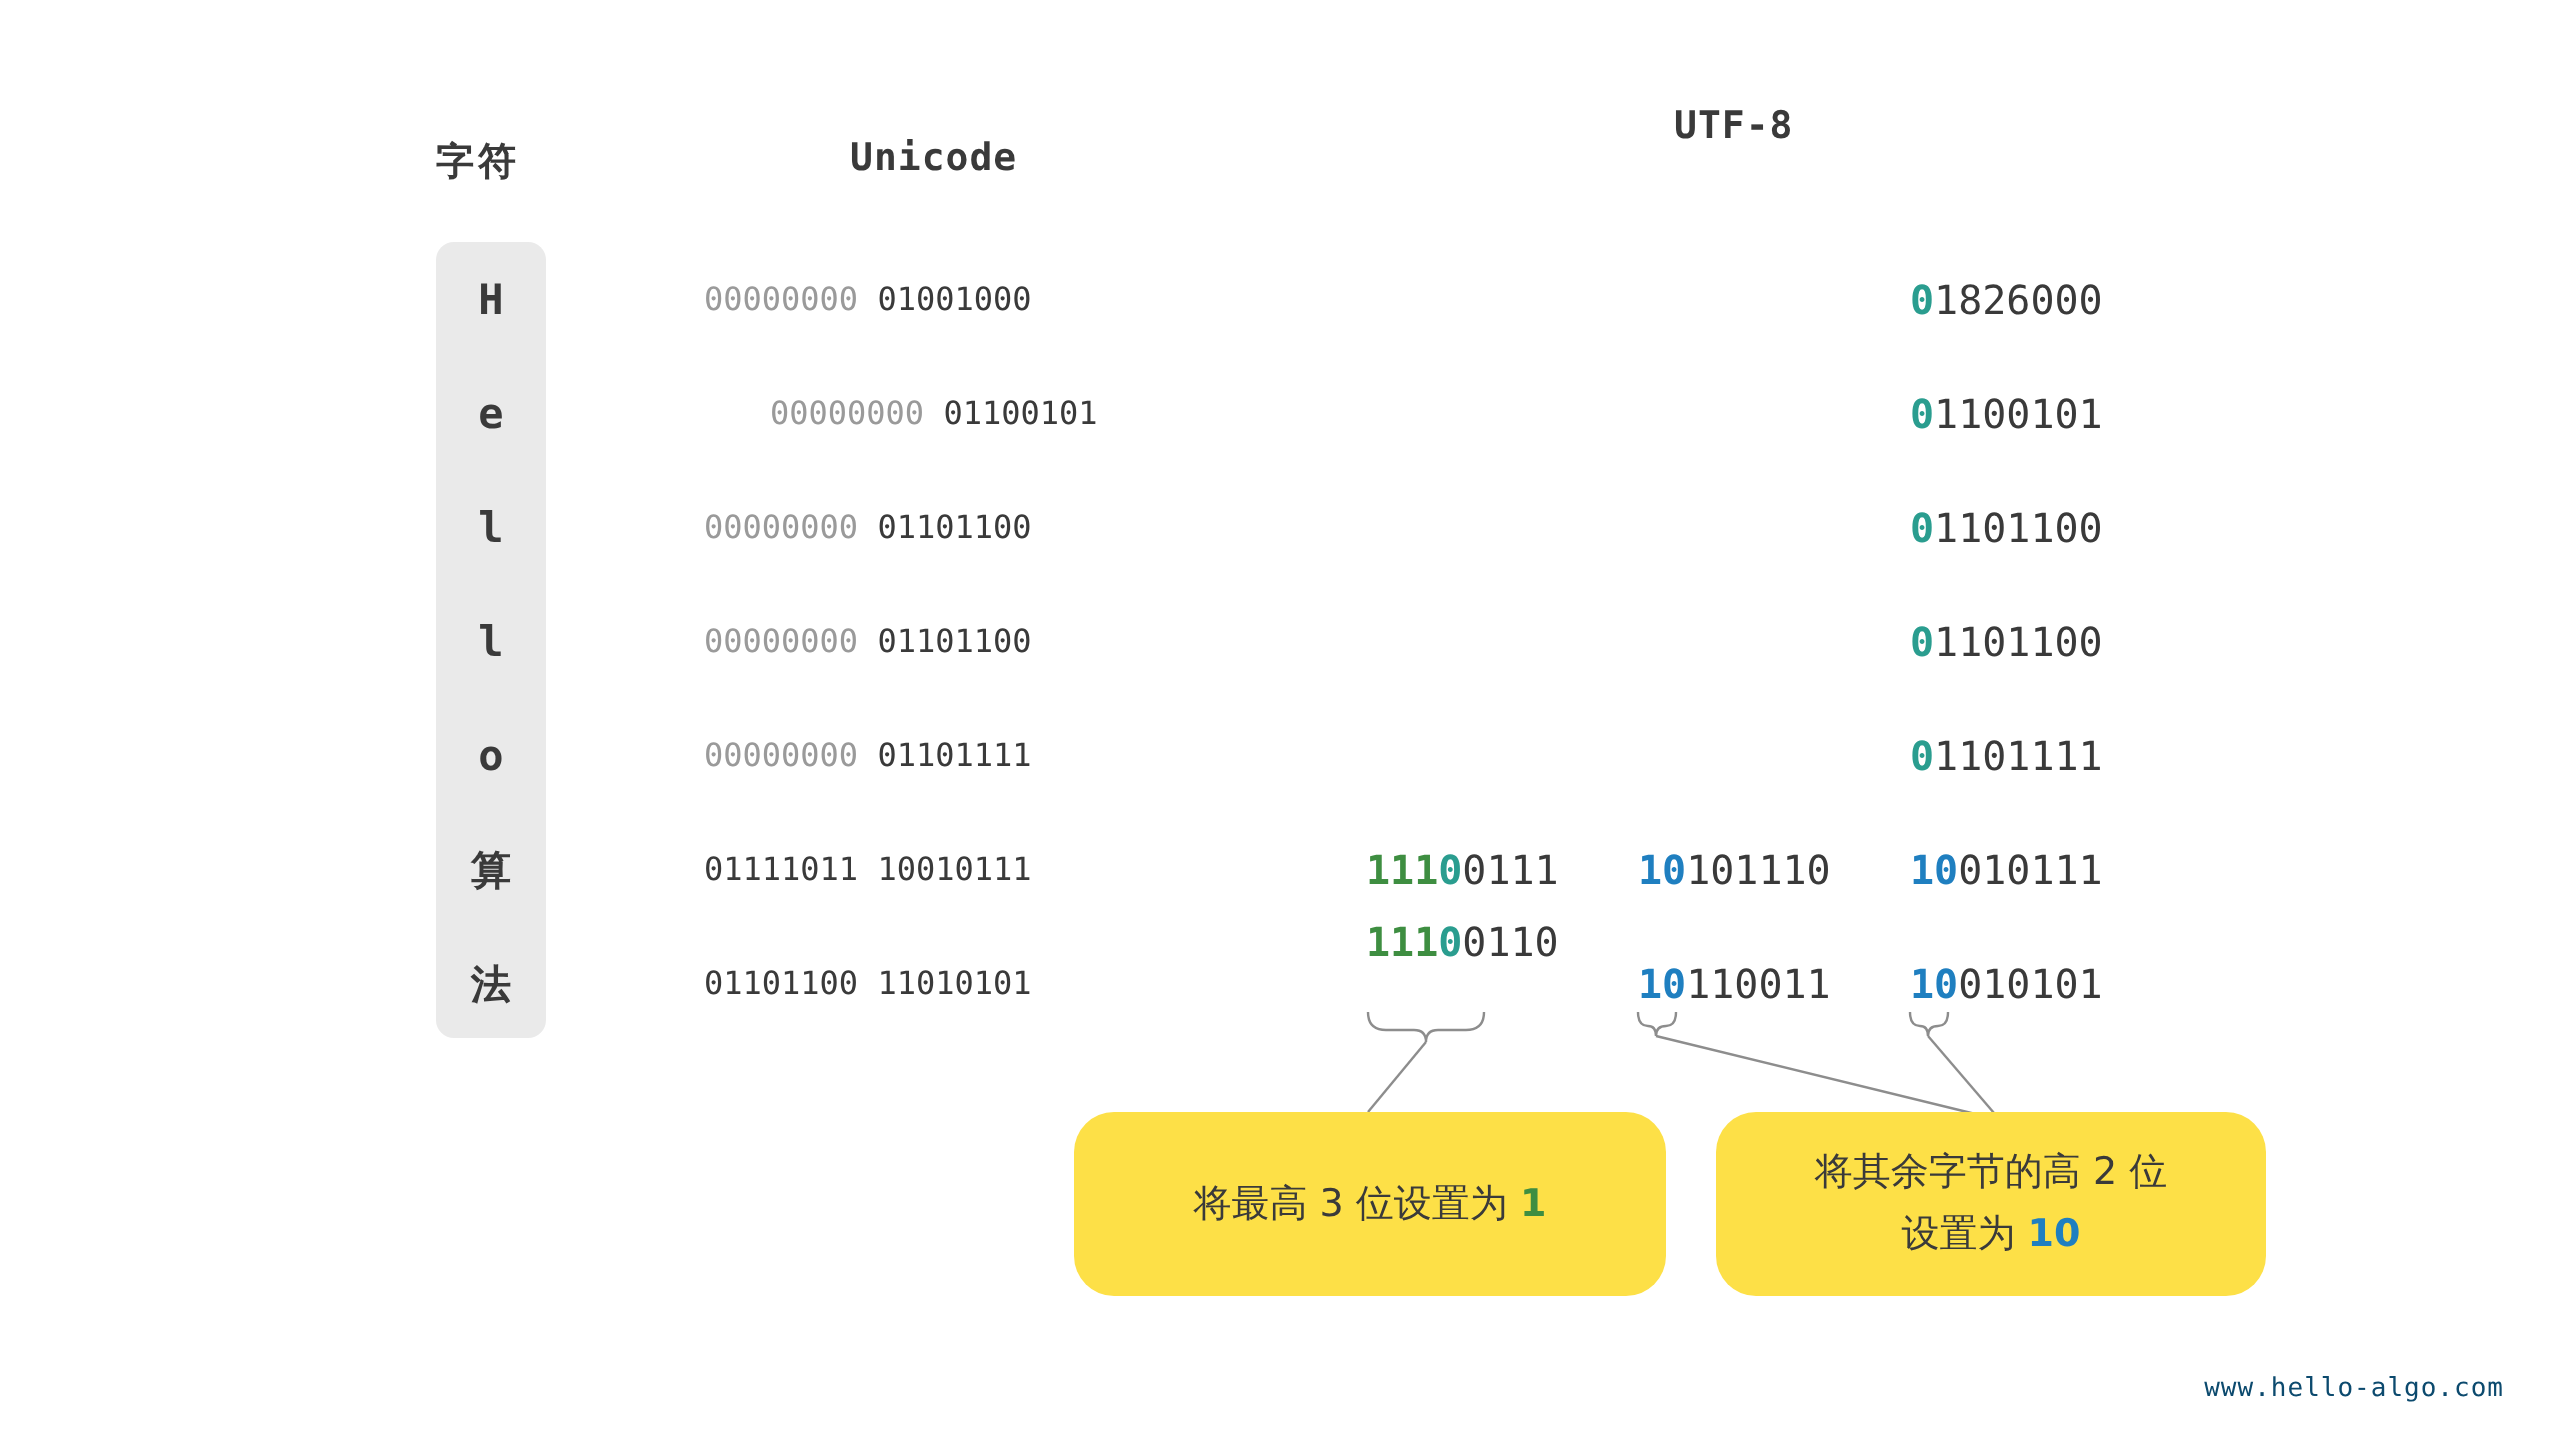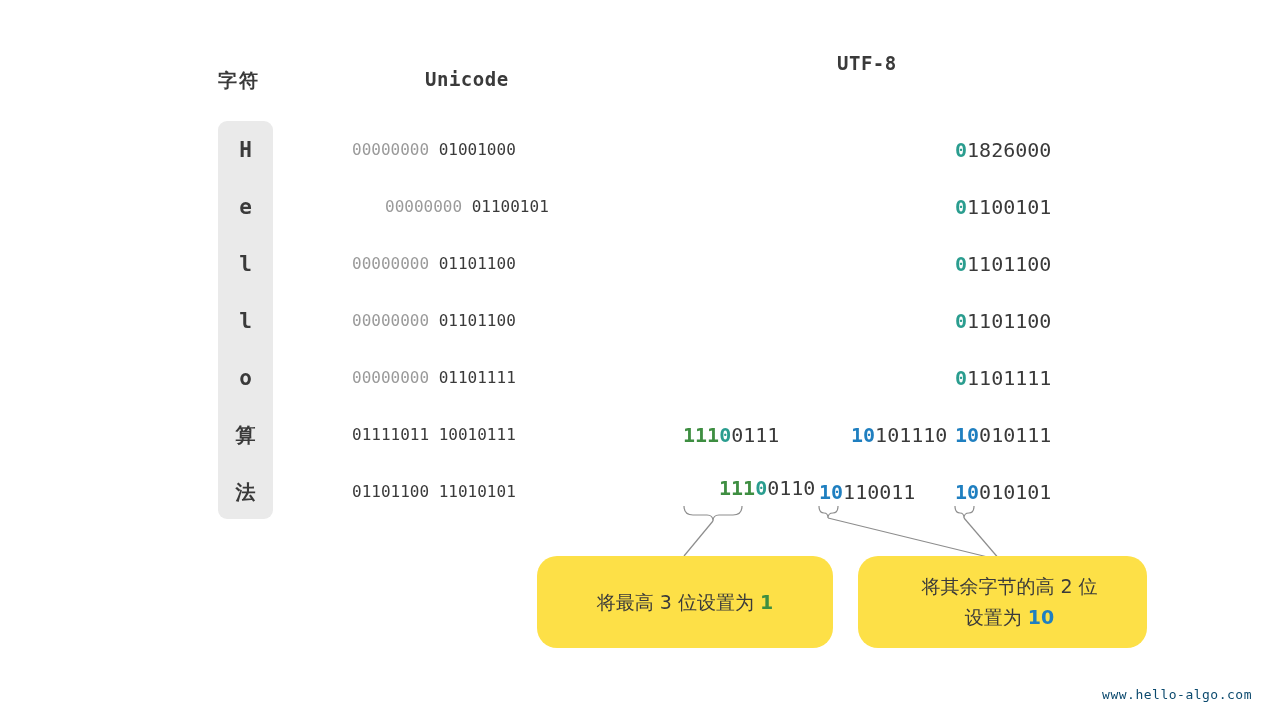--- a/index.html
+++ b/index.html
@@ -94,21 +94,21 @@
     flex-direction: column;
     align-items: center;
     justify-content: center;
     font-family: "DejaVu Sans", sans-serif;
     font-size: 19px;
     color: #3a3a3a;
     line-height: 31px;
     text-align: center;
   }
   #callout-left  { left: 537px; top: 556px; width: 296px; height: 92px; }
-  #callout-right { left: 858px; top: 556px; width: 275px; height: 92px; padding-left: 14px; }
+  #callout-right { left: 858px; top: 556px; width: 275px; height: 92px; }
   .callout .k-green { color: #3e8e41; font-weight: bold; }
   .callout .k-blue  { color: #1f7fc0; font-weight: bold; }
 
   
   #connectors {
     position: absolute;
     left: 0; top: 0;
     width: 1280px; height: 720px;
     pointer-events: none;
   }
@@ -145,25 +145,25 @@
     <div class="utf8-byte b3" style="top: 251px;"><span class="hl-teal">0</span><span>1101100</span></div>
     <div class="char-cell" style="top: 308px;">l</div>
     <div class="bin unicode-cell" style="top: 308px;"><span class="dim">00000000</span> <span>01101100</span></div>
     <div class="utf8-byte b3" style="top: 308px;"><span class="hl-teal">0</span><span>1101100</span></div>
     <div class="char-cell" style="top: 365px;">o</div>
     <div class="bin unicode-cell" style="top: 365px;"><span class="dim">00000000</span> <span>01101111</span></div>
     <div class="utf8-byte b3" style="top: 365px;"><span class="hl-teal">0</span><span>1101111</span></div>
     <div class="char-cell cjk" style="top: 422px;">算</div>
     <div class="bin unicode-cell" style="top: 422px;"><span>01111011</span> <span>10010111</span></div>
     <div class="utf8-byte b1" style="top: 422px;"><span class="hl-green">111</span><span class="hl-teal">0</span><span>0111</span></div>
-    <div class="utf8-byte b2" style="top: 422px; margin-left: 32px;"><span class="hl-blue">10</span><span>101110</span></div>
+    <div class="utf8-byte b2" style="top: 422px;"><span class="hl-blue">10</span><span>101110</span></div>
     <div class="utf8-byte b3" style="top: 422px;"><span class="hl-blue">10</span><span>010111</span></div>
     <div class="char-cell cjk" style="top: 479px;">法</div>
     <div class="bin unicode-cell" style="top: 479px;"><span>01101100</span> <span>11010101</span></div>
-    <div class="utf8-byte b1" style="top: 475px; margin-left: 36px;"><span class="hl-green">111</span><span class="hl-teal">0</span><span>0110</span></div>
+    <div class="utf8-byte b1" style="top: 458px;"><span class="hl-green">111</span><span class="hl-teal">0</span><span>0110</span></div>
     <div class="utf8-byte b2" style="top: 479px;"><span class="hl-blue">10</span><span>110011</span></div>
     <div class="utf8-byte b3" style="top: 479px; text-align: center;"><span class="hl-blue">10</span><span>010101</span></div>
   </div>
 
 <svg id="connectors" viewBox="0 0 1280 720" xmlns="http://www.w3.org/2000/svg">
   <g fill="none" stroke="#8d8d8d" stroke-width="1.2">
 
     <path d="M684,506 Q684,515 693,515 L707,515 Q713,515 713,521 Q713,515 719,515 L733,515 Q742,515 742,506"></path>
 
     <path d="M713,521 L684,556"></path>

